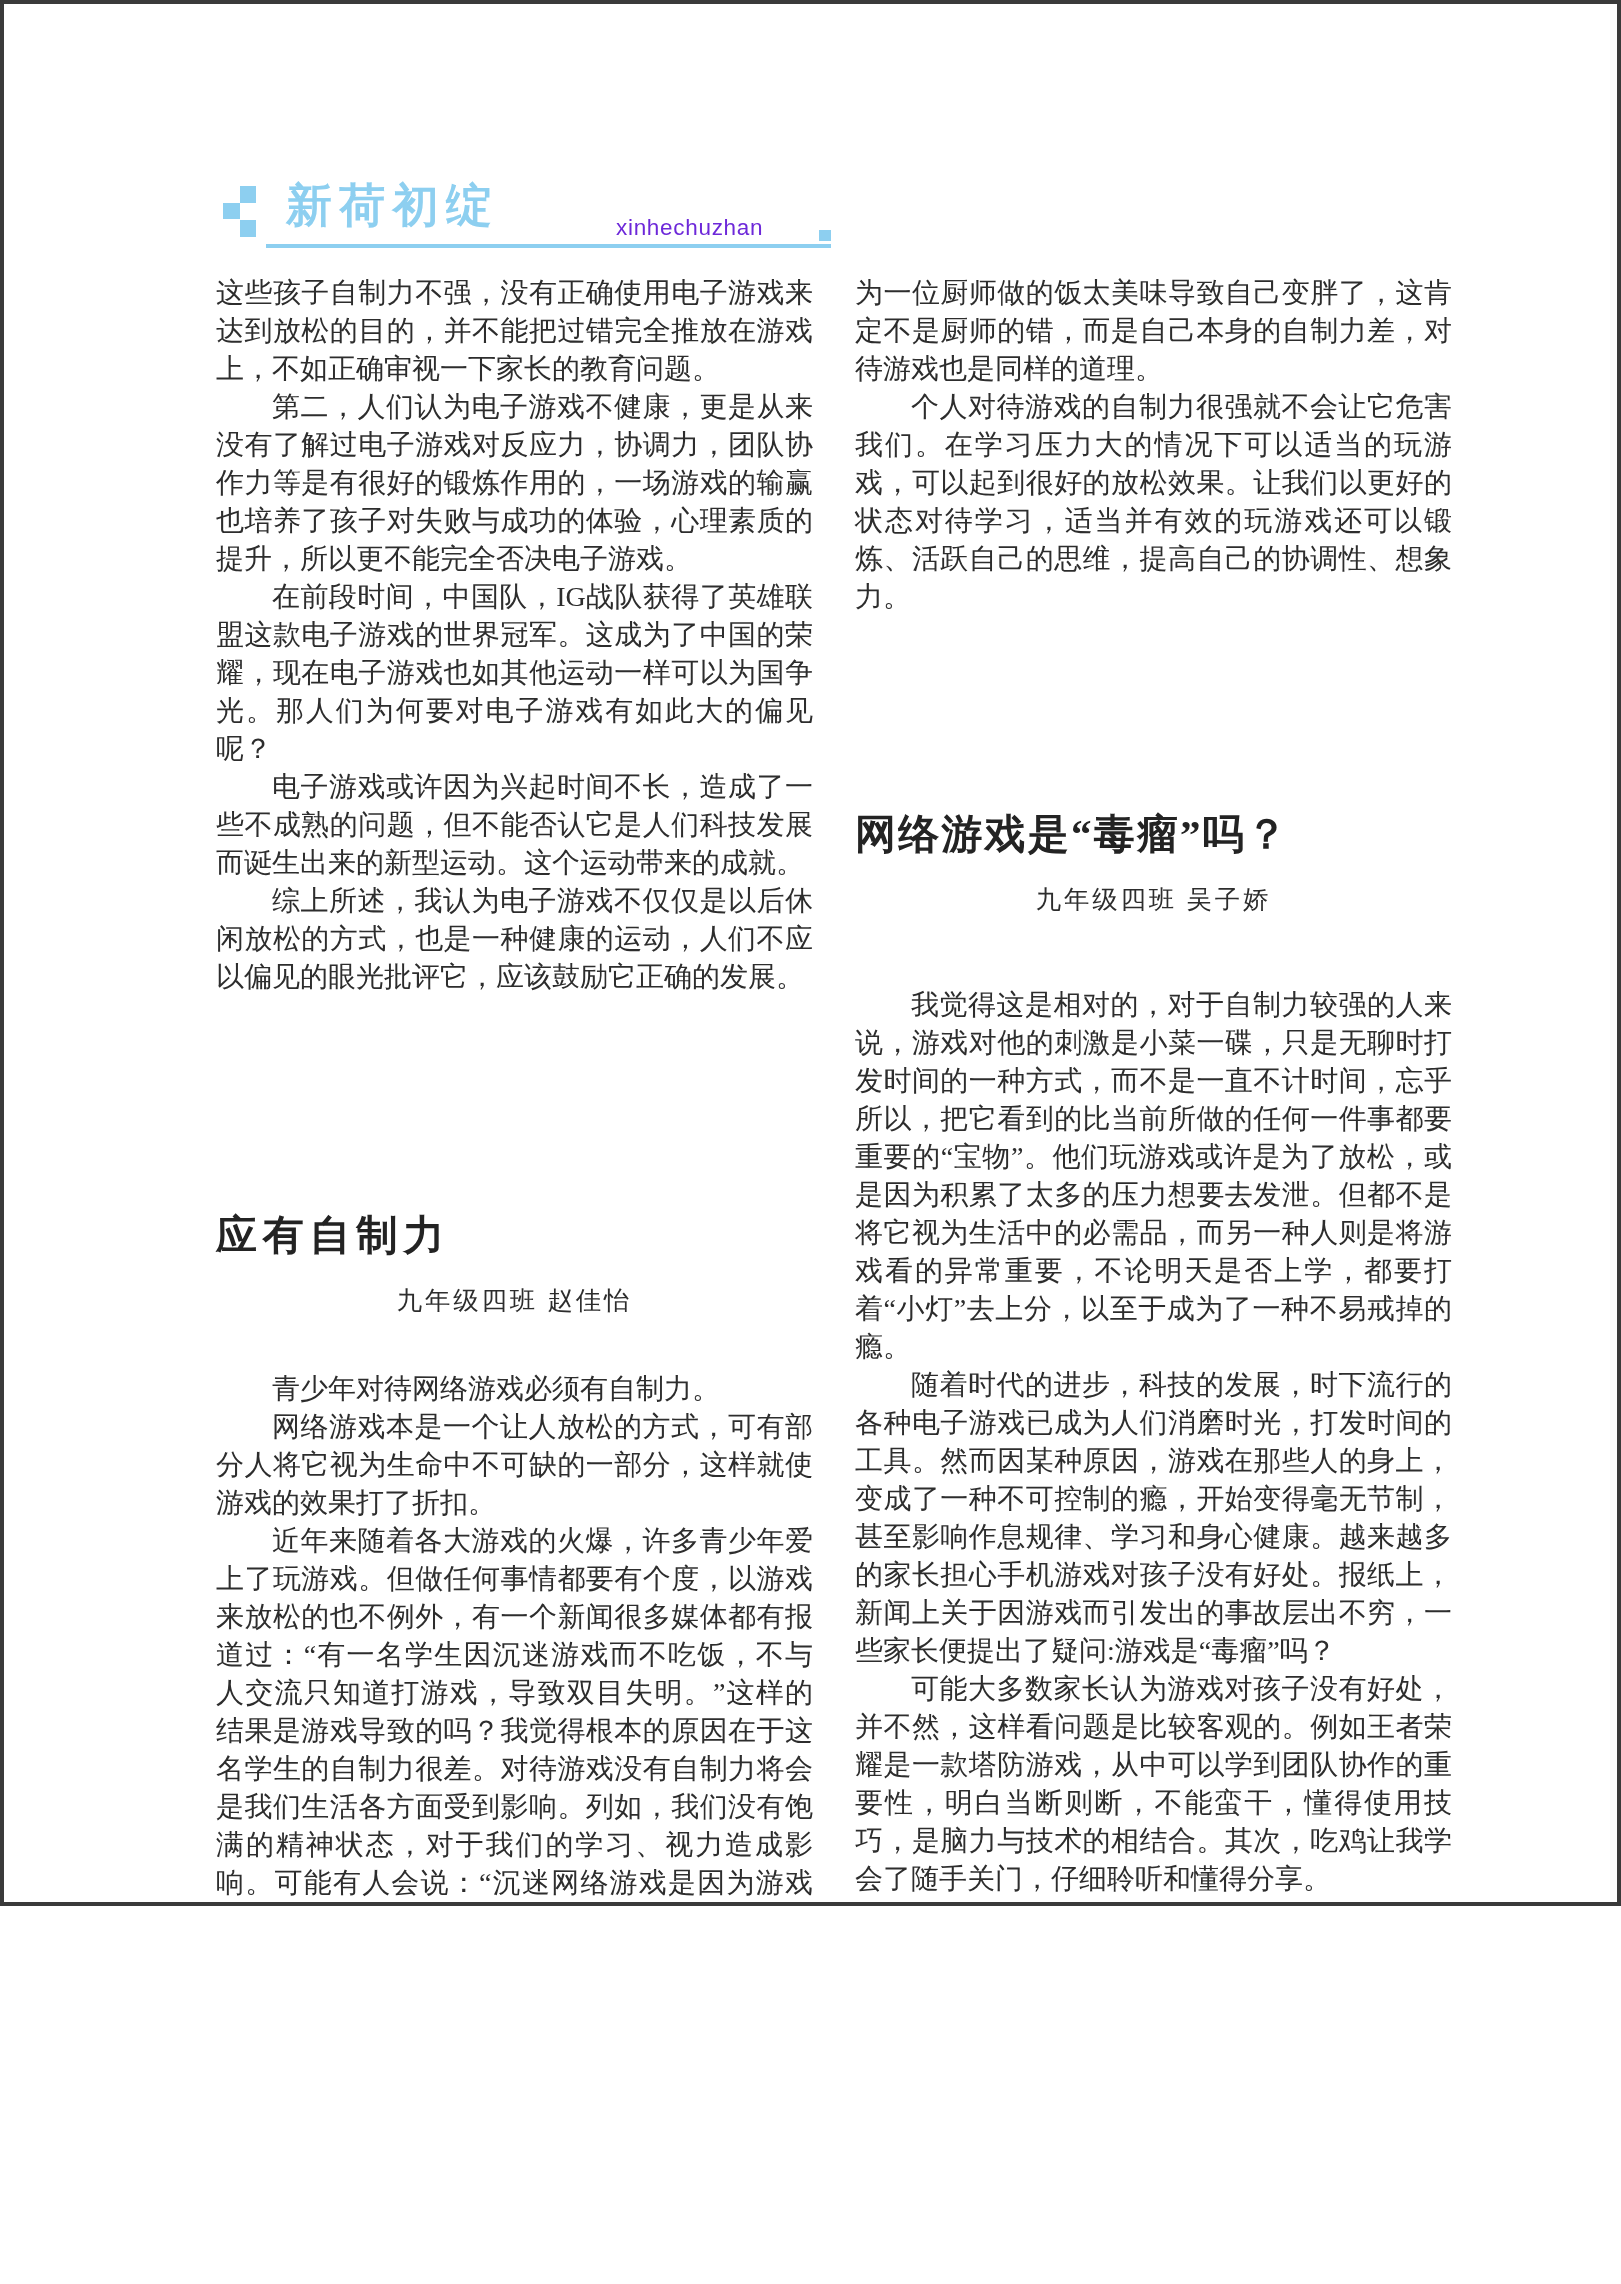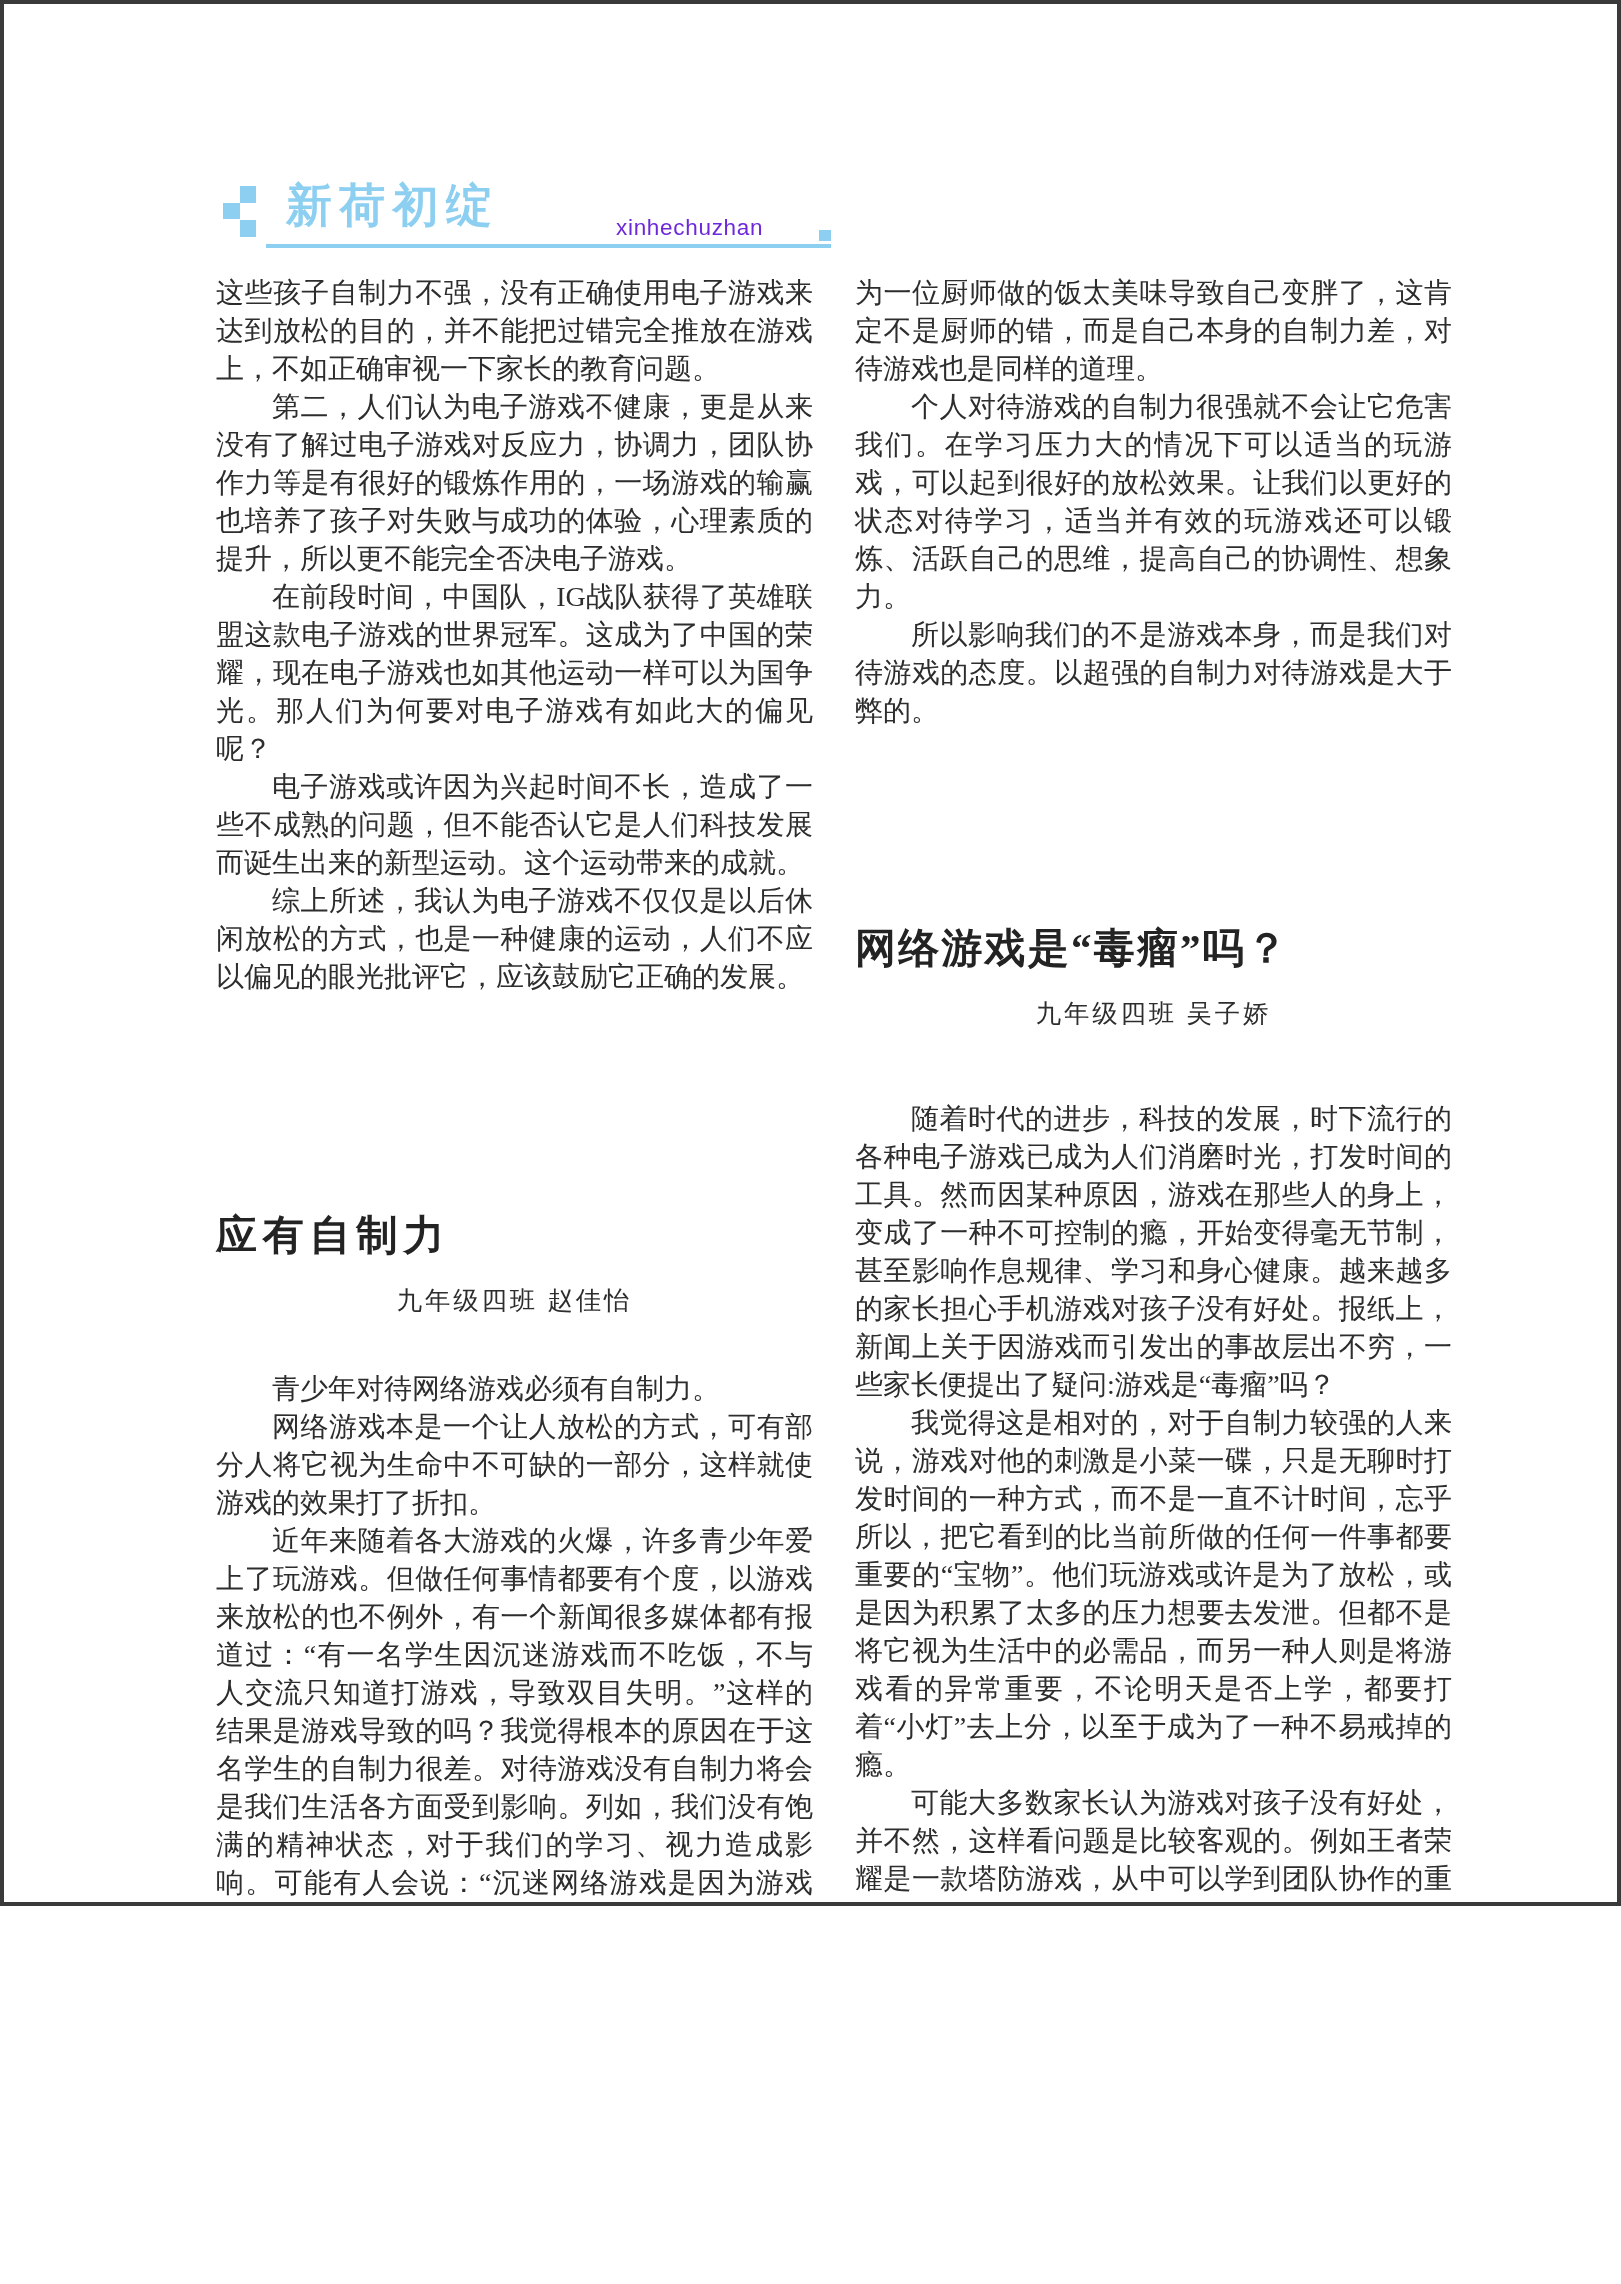--- a/index.html
+++ b/index.html
@@ -122,29 +122,28 @@
     </div>
 
     <p class="body-par indent">青少年对待网络游戏必须有自制力。</p>
     <p class="body-par indent">网络游戏本是一个让人放松的方式，可有部分人将它视为生命中不可缺的一部分，这样就使游戏的效果打了折扣。</p>
     <p class="body-par indent">近年来随着各大游戏的火爆，许多青少年爱上了玩游戏。但做任何事情都要有个度，以游戏来放松的也不例外，有一个新闻很多媒体都有报道过：“有一名学生因沉迷游戏而不吃饭，不与人交流只知道打游戏，导致双目失明。”这样的结果是游戏导致的吗？我觉得根本的原因在于这名学生的自制力很差。对待游戏没有自制力将会是我们生活各方面受到影响。列如，我们没有饱满的精神状态，对于我们的学习、视力造成影响。可能有人会说：“沉迷网络游戏是因为游戏太有意思了，不是我的错。”一个游戏开发商的目的就是使它受欢迎，如果因</p>
   </section>
 
   <section class="col col-right">
     <p class="body-par">为一位厨师做的饭太美味导致自己变胖了，这肯定不是厨师的错，而是自己本身的自制力差，对待游戏也是同样的道理。</p>
     <p class="body-par indent">个人对待游戏的自制力很强就不会让它危害我们。在学习压力大的情况下可以适当的玩游戏，可以起到很好的放松效果。让我们以更好的状态对待学习，适当并有效的玩游戏还可以锻炼、活跃自己的思维，提高自己的协调性、想象力。</p>
-    <p class="body-par indent">所以影响我们的不是游戏本身，而是我们对待游戏的态度。以超强的自制力对待游戏是大于弊的。</p>
 
     <div class="article-header right-art">
       <h2 class="article-title one-line">网络游戏是“毒瘤”吗？</h2>
       <div class="article-author">九年级四班 吴子娇</div>
       <div class="after-author-right"></div>
     </div>
 
+    <p class="body-par indent">我觉得这是相对的，对于自制力较强的人来说，游戏对他的刺激是小菜一碟，只是无聊时打发时间的一种方式，而不是一直不计时间，忘乎所以，把它看到的比当前所做的任何一件事都要重要的“宝物”。他们玩游戏或许是为了放松，或是因为积累了太多的压力想要去发泄。但都不是将它视为生活中的必需品，而另一种人则是将游戏看的异常重要，不论明天是否上学，都要打着“小灯”去上分，以至于成为了一种不易戒掉的瘾。</p>
     <p class="body-par indent">随着时代的进步，科技的发展，时下流行的各种电子游戏已成为人们消磨时光，打发时间的工具。然而因某种原因，游戏在那些人的身上，变成了一种不可控制的瘾，开始变得毫无节制，甚至影响作息规律、学习和身心健康。越来越多的家长担心手机游戏对孩子没有好处。报纸上，新闻上关于因游戏而引发出的事故层出不穷，一些家长便提出了疑问:游戏是“毒瘤”吗？</p>
-    <p class="body-par indent">我觉得这是相对的，对于自制力较强的人来说，游戏对他的刺激是小菜一碟，只是无聊时打发时间的一种方式，而不是一直不计时间，忘乎所以，把它看到的比当前所做的任何一件事都要重要的“宝物”。他们玩游戏或许是为了放松，或是因为积累了太多的压力想要去发泄。但都不是将它视为生活中的必需品，而另一种人则是将游戏看的异常重要，不论明天是否上学，都要打着“小灯”去上分，以至于成为了一种不易戒掉的瘾。</p>
     <p class="body-par indent">可能大多数家长认为游戏对孩子没有好处，并不然，这样看问题是比较客观的。例如王者荣耀是一款塔防游戏，从中可以学到团队协作的重要性，明白当断则断，不能蛮干，懂得使用技巧，是脑力与技术的相结合。其次，吃鸡让我学会了随手关门，仔细聆听和懂得分享。</p>
   </section>
 
   <div class="page-number">35</div>
 
 </div>
 
 
 </body></html>

